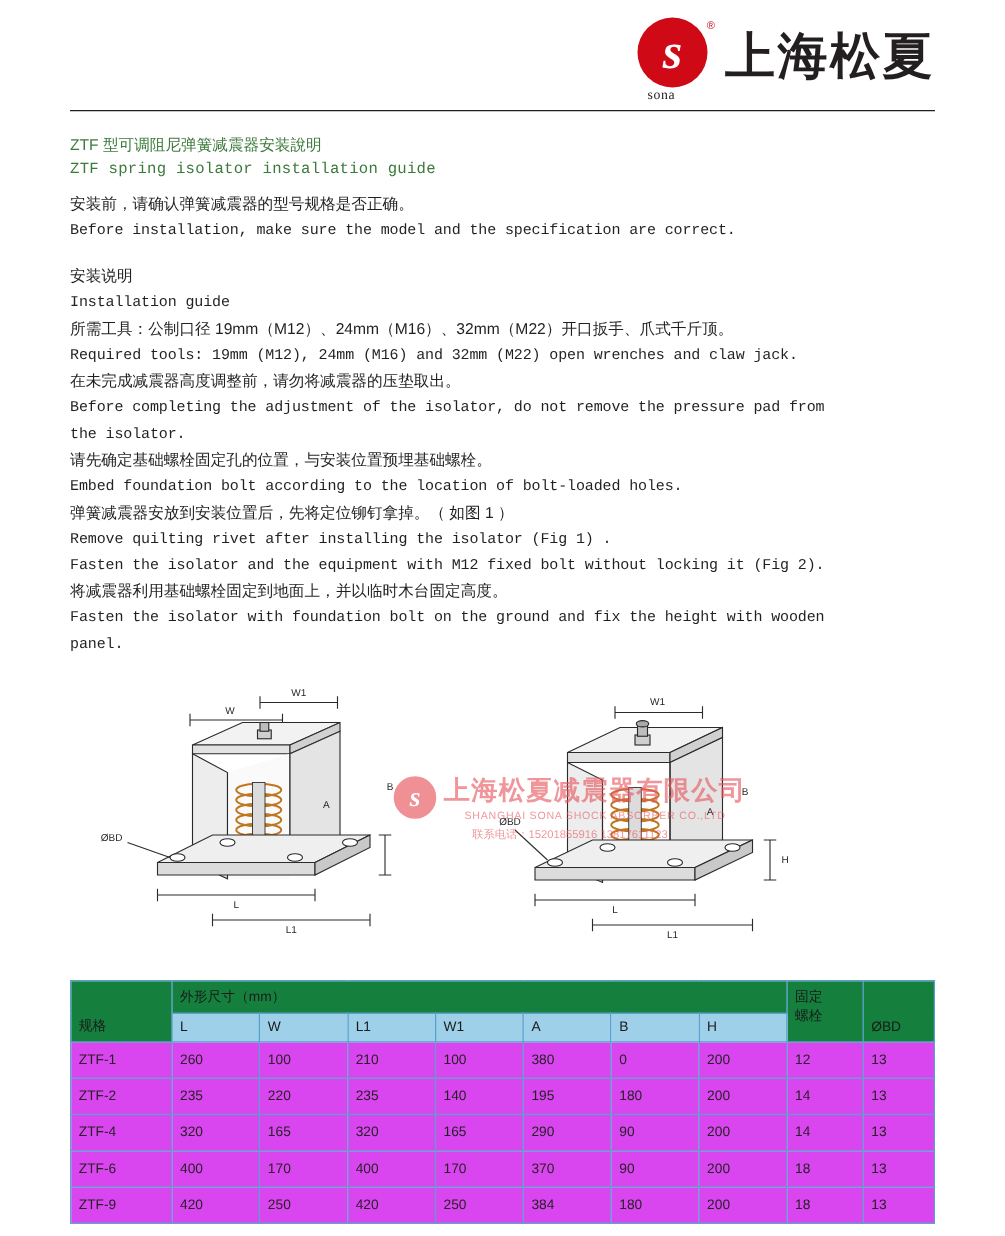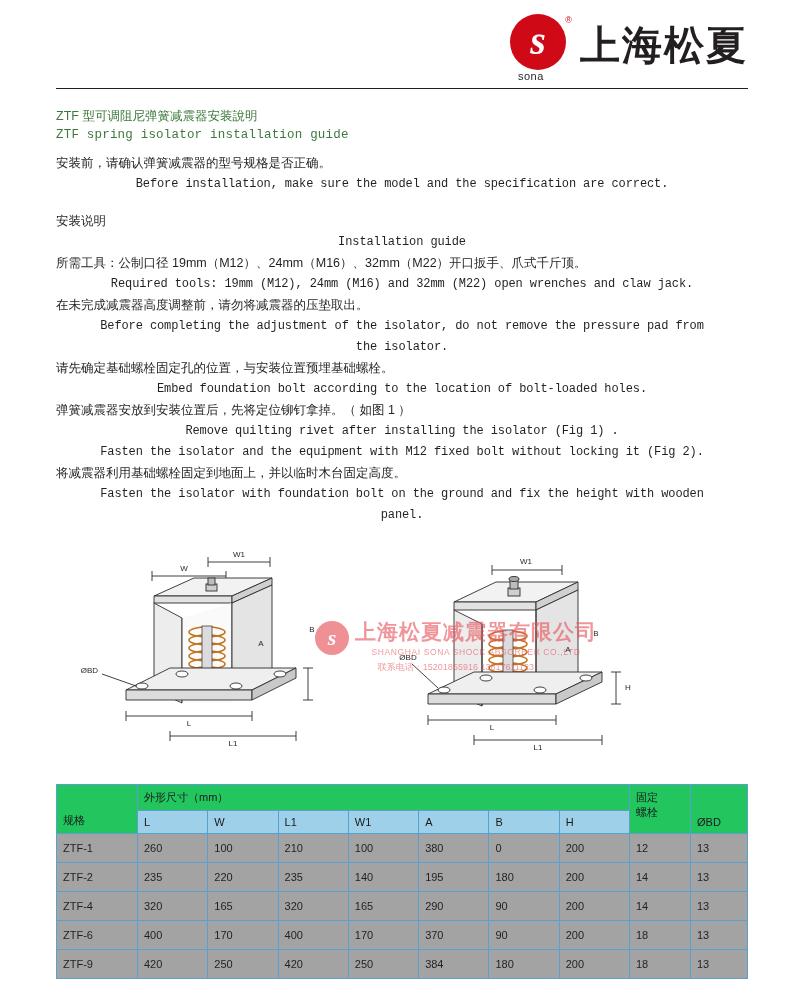--- a/index.html
+++ b/index.html
@@ -68,21 +68,21 @@
     top: 1px;
     font-size: 9px;
     color: #cf0a16;
   }
   .logo-sub {
     position: absolute;
     left: 8px;
     top: 56px;
     font-size: 11px;
     color: #231f20;
-    font-family: Liberation Sans, sans-serif;
+    font-family: Liberation Serif, serif;
     letter-spacing: 0.5px;
   }
   .logo-text {
     font-family: Liberation Sans, sans-serif;
     font-weight: bold;
     font-size: 40px;
     color: #231f20;
     letter-spacing: 2px;
     line-height: 54px;
   }
@@ -111,21 +111,20 @@
     font-size: 12.5px;
     line-height: 21px;
   }
   .body-text p {
     margin: 0;
   }
   .en {
     font-family: "Liberation Mono", monospace;
     font-size: 12px;
     letter-spacing: -0.1px;
-    text-align: center;
   }
   .cn {
     font-family: "Liberation Sans", sans-serif;
     font-size: 12.5px;
   }
   .gap {
     height: 16px;
   }
 
   
@@ -199,32 +198,32 @@
     border-collapse: collapse;
     font-size: 11px;
   }
   table.spec th, table.spec td {
     border: 1px solid #5aa0cf;
     padding: 5px 6px;
     text-align: left;
     font-weight: normal;
   }
   thead.head-blue th {
-    background: #22c55e;
+    background: #15803d;
     color: #1a1a1a;
     font-size: 11px;
   }
   thead.head-blue th.sub {
     background: #9ed0ea;
   }
   td.model {
     padding-left: 8px;
   }
   tbody tr td {
-    background: #a3a3a3;
+    background: #d946ef;
     height: 18px;
   }
   .dim-label {
     font-size: 8px;
     fill: #231f20;
     font-family: "Liberation Sans", sans-serif;
   }
 </style>
 </head>
 <body>

